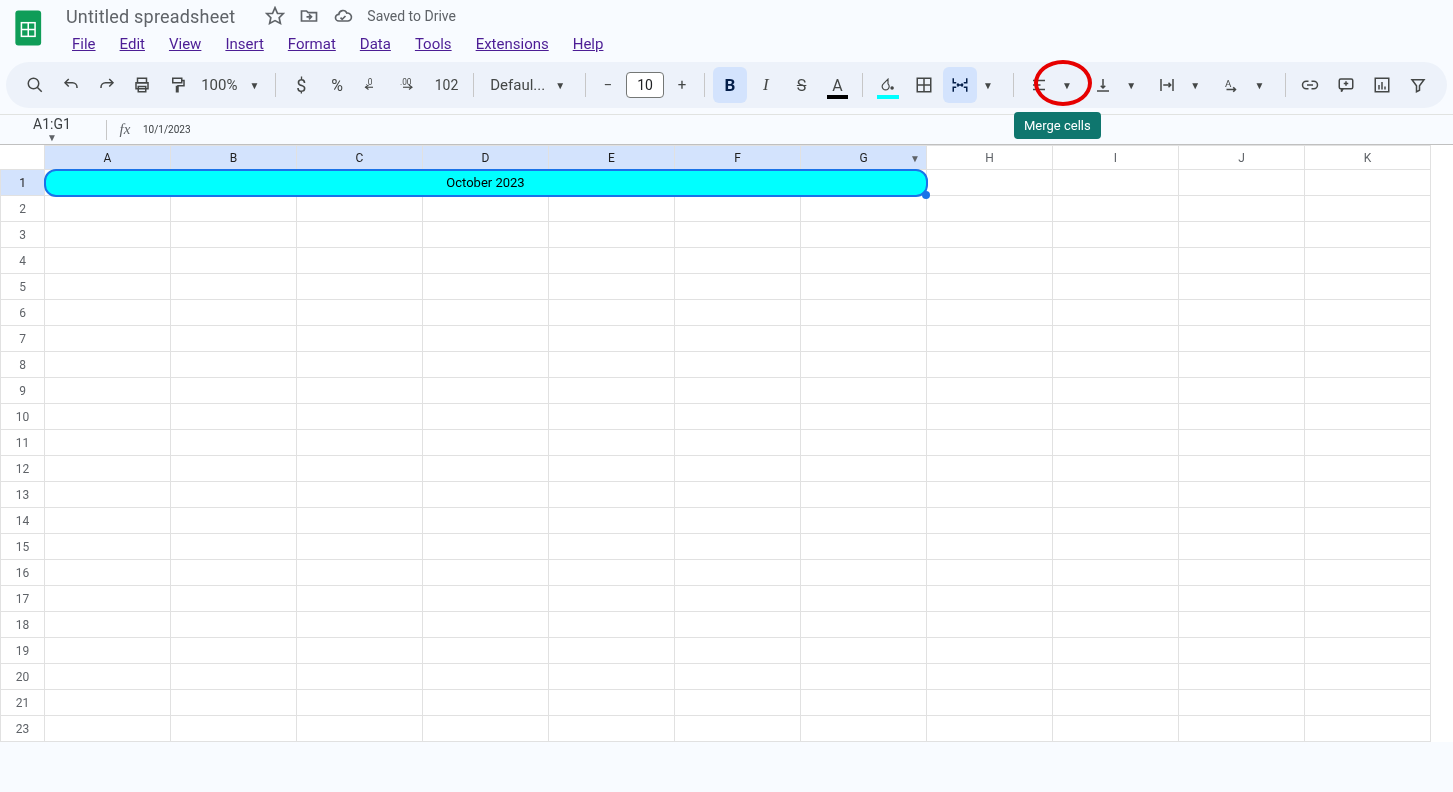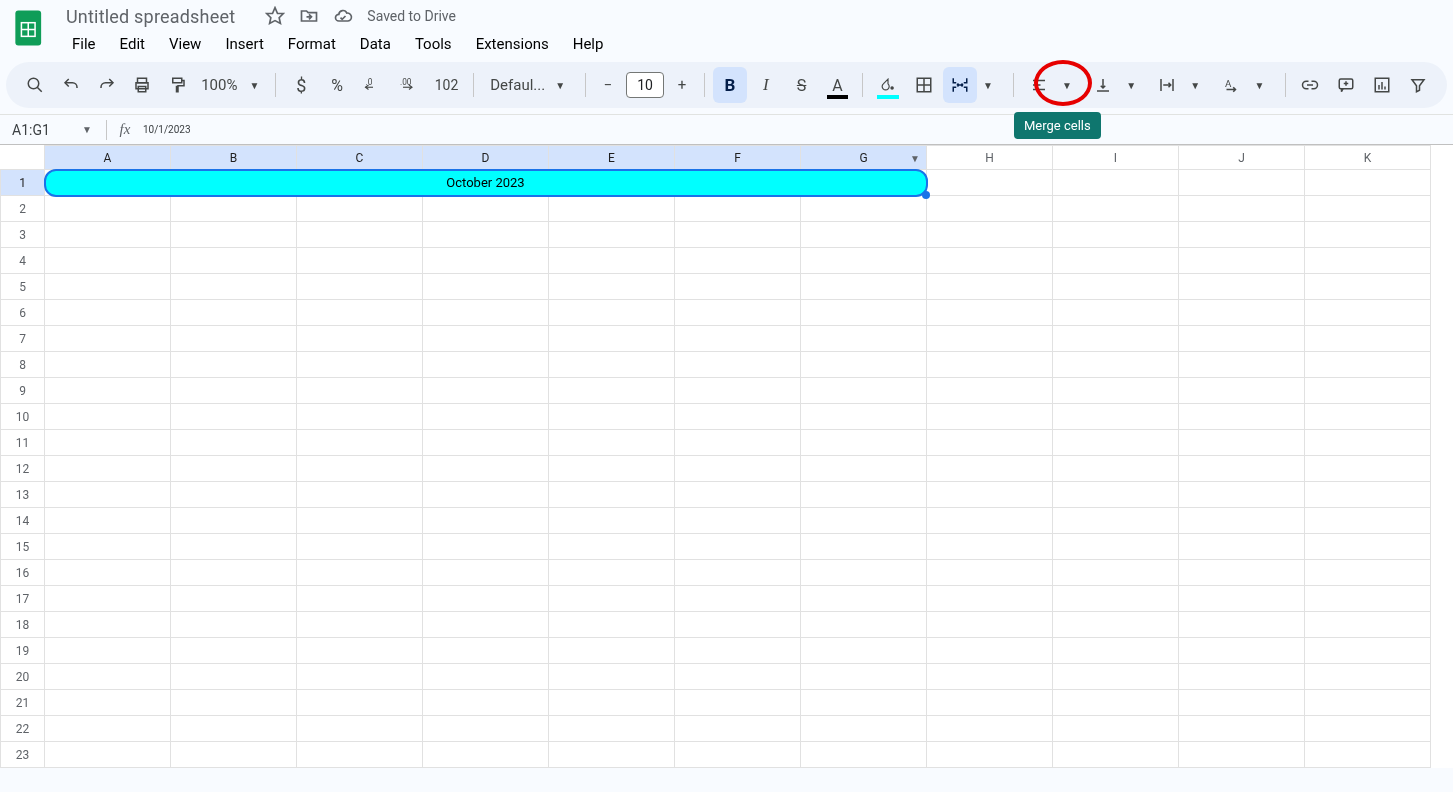--- a/index.html
+++ b/index.html
@@ -7,21 +7,21 @@
   
   .titlebar { display:flex; align-items:flex-start; gap:20px; padding:6px 12px 0 12px; height:30px;}
   .logo { width:34px; height:44px; display:flex; align-items:center; justify-content:center;}
   .logo svg { width:34px; height:44px;}
   .doctitle { font-size:18px; color:#5f6368; letter-spacing:0.2px;}
   .title-icons { display:flex; align-items:center; gap:14px; margin-left:10px;}
   .title-icons .ticon { width:20px; height:20px; color:#5f6368; display:flex; align-items:center; justify-content:center;}
   .saved { color:#5f6368; font-size:14px;}
   
   .menubar { display:flex; align-items:center; gap:4px; padding:2px 12px 6px 62px; height:32px;}
-  .menubar .mitem { padding:4px 10px; font-size:15px; color:#000000; border-radius:4px; cursor:pointer;}
+  .menubar .mitem { padding:4px 10px; font-size:15px; color:#4c1d95; border-radius:4px; cursor:pointer;text-decoration:underline;}
   
   .toolbar-wrap { padding:0 6px 6px 6px;}
   .toolbar { background:#edf2fa; border-radius:24px; height:46px; display:flex; align-items:center; padding:0 12px; gap:2px; position:relative;}
   .tbtn { width:36px; height:36px; display:flex; align-items:center; justify-content:center; color:#444746; border-radius:6px; cursor:pointer; font-size:15px;}
   .tbtn.small { width:28px;}
   .sep { width:1px; height:24px; background:#c7c7c7; margin:0 6px;}
   .zoom { display:flex; align-items:center; gap:16px; padding:0 4px; font-size:15px; color:#444746;}
   .fontsel { display:flex; align-items:center; gap:0; padding:0 8px; width:100px; font-size:15px; color:#444746; justify-content:space-between;}
   .fontsize-box { display:flex; align-items:center; gap:4px;}
   .fontsize-box .fsval { border:1px solid #747775; border-radius:4px; width:38px; height:26px; display:flex; align-items:center; justify-content:center; font-size:14px; background:#fff;}
@@ -31,21 +31,21 @@
   .textcolor-ind { position:relative;}
   .textcolor-ind::after{ content:""; position:absolute; left:6px; right:6px; bottom:4px; height:4px; background:#000;}
   .fillcolor-ind { position:relative;}
   .fillcolor-ind::after{ content:""; position:absolute; left:6px; right:6px; bottom:4px; height:4px; background:#00ffff;}
   
   .red-circle { position:absolute; width:58px; height:46px; border:4px solid #e60000; border-radius:50%/50%; pointer-events:none;}
   
   .tooltip { position:absolute; background:#0f766e; color:#fff; font-size:13px; padding:6px 10px; border-radius:4px; white-space:nowrap; z-index:20;}
   
   .formula-row { display:flex; align-items:center; height:30px; border-top:1px solid #e1e3e1;}
-  .namebox { width:100px; padding:0 8px 0 12px; display:flex; align-items:center; justify-content:space-between; font-size:14px; color:#3c4043;}
+  .namebox { width:100px; padding:0 8px 0 12px; display:flex; align-items:center; justify-content:flex-end; font-size:14px; color:#3c4043;flex-direction:column;}
   .namebox .caret2 { font-size:10px; color:#5f6368;}
   .fbar-sep { width:1px; height:20px; background:#c7c7c7; margin:0 6px;}
   .fx { font-style:italic; font-family:serif; color:#5f6368; width:24px; text-align:center; font-size:15px;}
   .fval { font-size:10px; color:#3c4043; padding-left:6px;}
   
   .grid-area { border-top:1px solid #c0c0c0; position:relative; background:#fff;}
   table.sheet { border-collapse:collapse; table-layout:fixed;}
   .sheet th, .sheet td { border:1px solid #e1e1e1; font-size:13px; font-weight:normal;}
   .sheet .corner { width:44px; height:24px; background:#fff; border-left:none; border-top:none;}
   .sheet thead th.colh { height:24px; background:#fff; text-align:center; color:#5f6368; font-size:12px; position:relative;}
@@ -584,34 +584,20 @@
           <td></td>
           <td></td>
           <td></td>
           <td></td>
           <td></td>
           <td></td>
           <td></td>
           <td></td>
         </tr>
         <tr>
-          <th class="rowh">22</th>
-          <td></td>
-          <td></td>
-          <td></td>
-          <td></td>
-          <td></td>
-          <td></td>
-          <td></td>
-          <td></td>
-          <td></td>
-          <td></td>
-          <td></td>
-        </tr>
-        <tr>
           <th class="rowh">23</th>
           <td></td>
           <td></td>
           <td></td>
           <td></td>
           <td></td>
           <td></td>
           <td></td>
           <td></td>
           <td></td>

